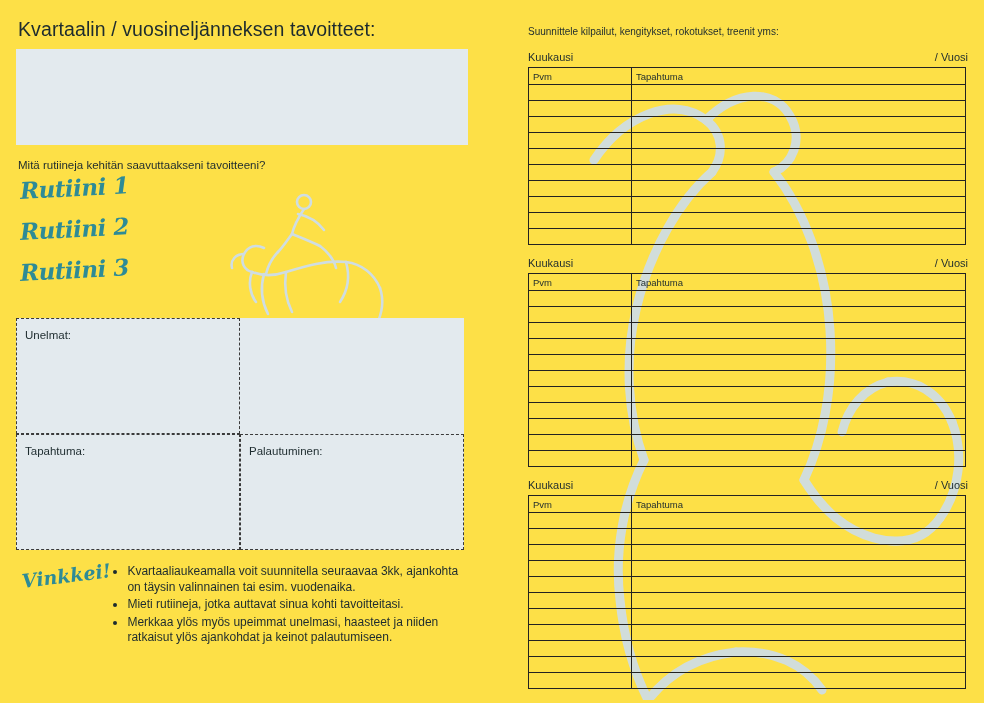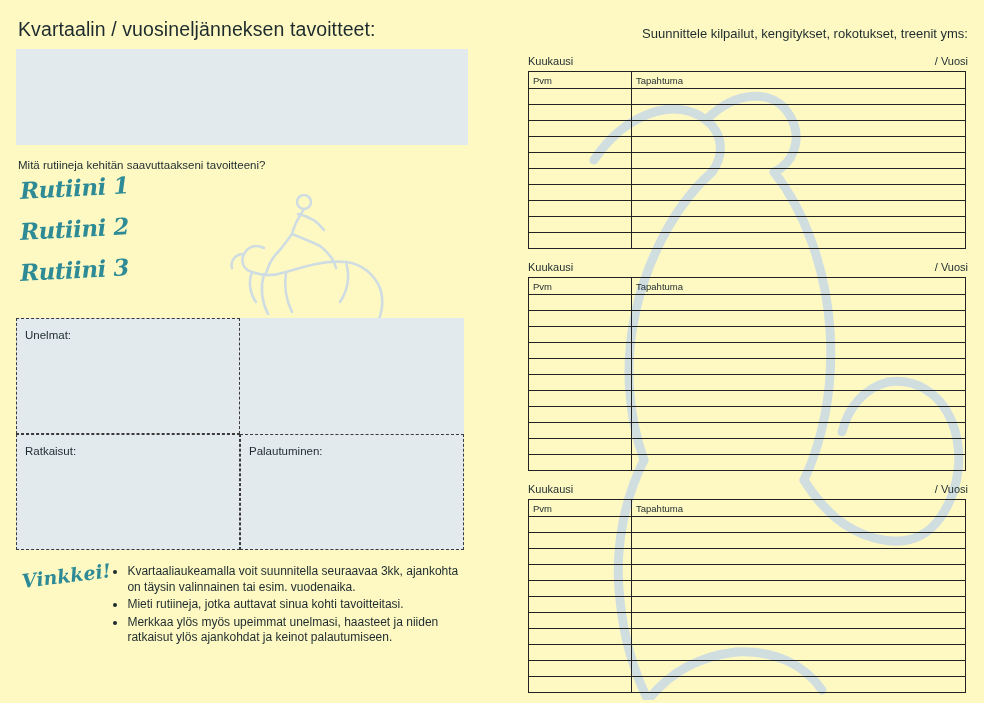--- a/index.html
+++ b/index.html
@@ -9,21 +9,21 @@
   }
   body {
     font-family: "Liberation Sans", sans-serif;
     color: #1d2b2e;
   }
   #page {
     position: relative;
     width: 984px;
     height: 703px;
     overflow: hidden;
-    background: #fef9c3;
+    background: #fde047;
   }
 
   
   .horse-art {
     position: absolute;
     pointer-events: none;
   }
   #horse-big {
     right: -10px;
     top: 60px;
@@ -133,24 +133,23 @@
   #tips-list li { margin-bottom: 2px; }
 
   
   #right-col {
     position: absolute;
     left: 528px;
     top: 26px;
     width: 440px;
   }
   #plan-title {
-    font-size: 13px;
+    font-size: 10px;
     margin: 0 0 14px 0;
     color: #1d2b2e;
-    text-align: right;
   }
   .month-block { margin-bottom: 12px; }
   .month-head {
     display: flex;
     font-size: 11px;
     margin-bottom: 4px;
     color: #1d2b2e;
     justify-content: space-between;
   }
   .month-head .m-label { width: 82px; }
@@ -229,21 +228,21 @@
     </div>
     <div class="routine-row">
       <span class="routine">Rutiini 3</span>
     </div>
 
     <div id="quadrants">
       <div class="quad" id="quad-tl">
         <span class="quad-label">Unelmat:</span>
       </div>
       <div class="quad" id="quad-bl">
-        <span class="quad-label">Ratkaisut:</span>
+        <span class="quad-label">Tapahtuma:</span>
       </div>
       <div class="quad" id="quad-br">
         <span class="quad-label">Palautuminen:</span>
       </div>
     </div>
 
     <div id="tips-wrap">
       <div id="tips-title">Vinkkei!</div>
       <ul id="tips-list">
         <li>Kvartaaliaukeamalla voit suunnitella seuraavaa 3kk, ajankohta on täysin valinnainen tai esim. vuodenaika.</li>

